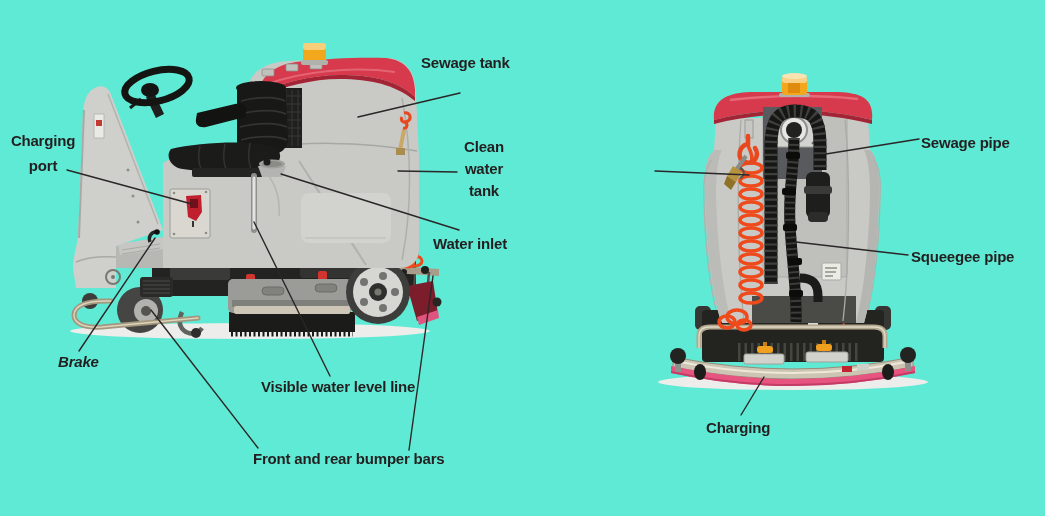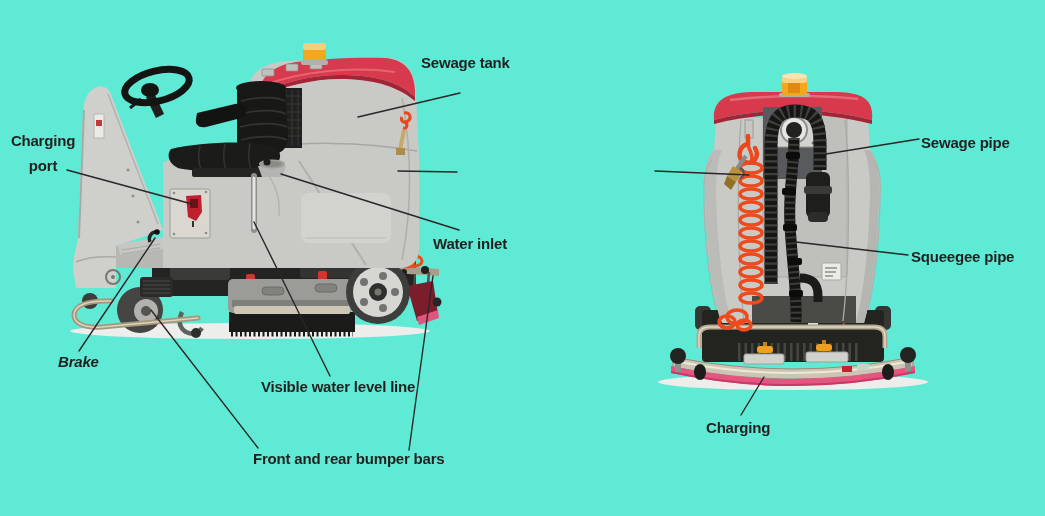--- a/index.html
+++ b/index.html
@@ -320,20 +320,23 @@
       <line x1="655" y1="171" x2="749" y2="175"></line>
       <line x1="826" y1="154" x2="919" y2="139"></line>
       <line x1="796" y1="242" x2="908" y2="255"></line>
       <line x1="764" y1="377" x2="741" y2="415"></line>
     </g>
   </svg>
 
   <div class="lbl" style="left:421px;top:53px;">Sewage tank</div>
   <div class="lbl center" style="left:0px;top:128px;width:86px;line-height:25px;">Charging
 port</div>
+  <div class="lbl center" style="left:442px;top:136px;width:84px;line-height:22px;">Clean
+water
+tank</div>
   <div class="lbl" style="left:433px;top:234px;">Water inlet</div>
   <div class="lbl" style="left:58px;top:352px;font-style:italic;">Brake</div>
   <div class="lbl" style="left:261px;top:377px;">Visible water level line</div>
   <div class="lbl" style="left:253px;top:449px;">Front and rear bumper bars</div>
   <div class="lbl" style="left:921px;top:133px;">Sewage pipe</div>
   <div class="lbl" style="left:911px;top:247px;">Squeegee pipe</div>
   <div class="lbl" style="left:706px;top:418px;">Charging</div>
 
 </div>
 

